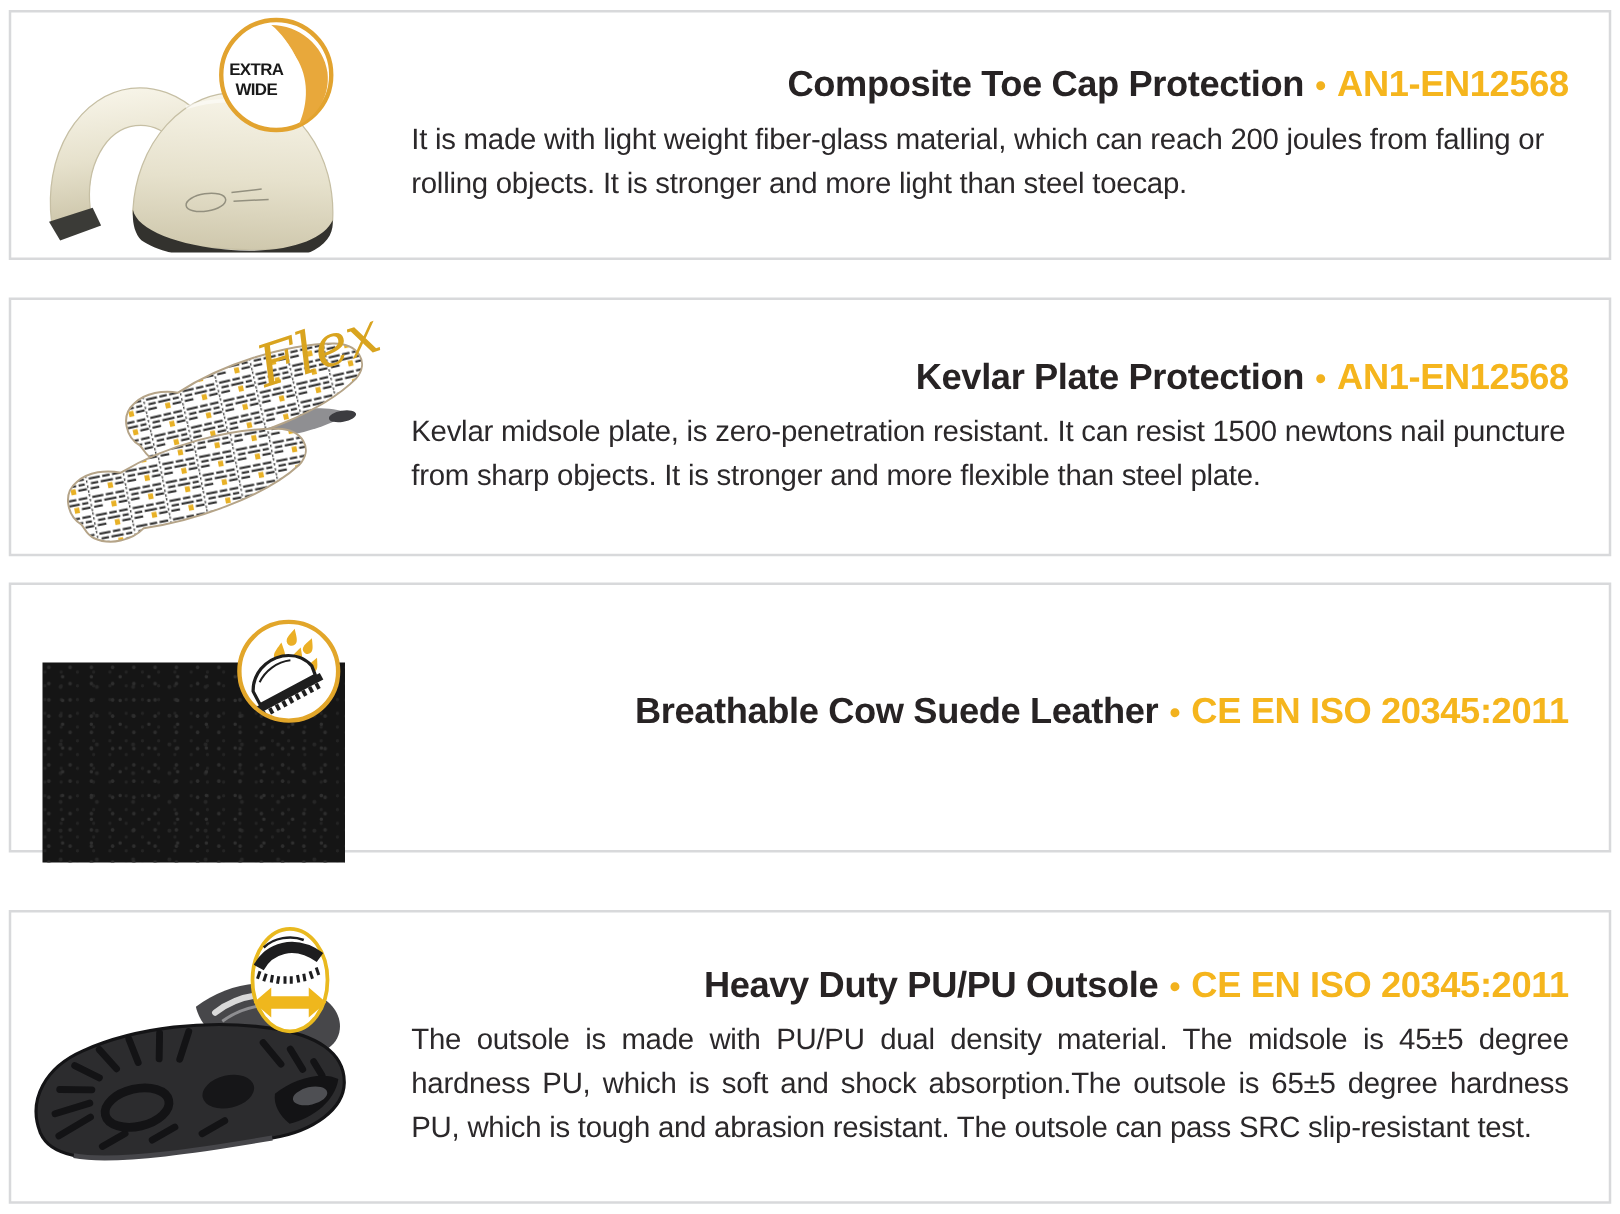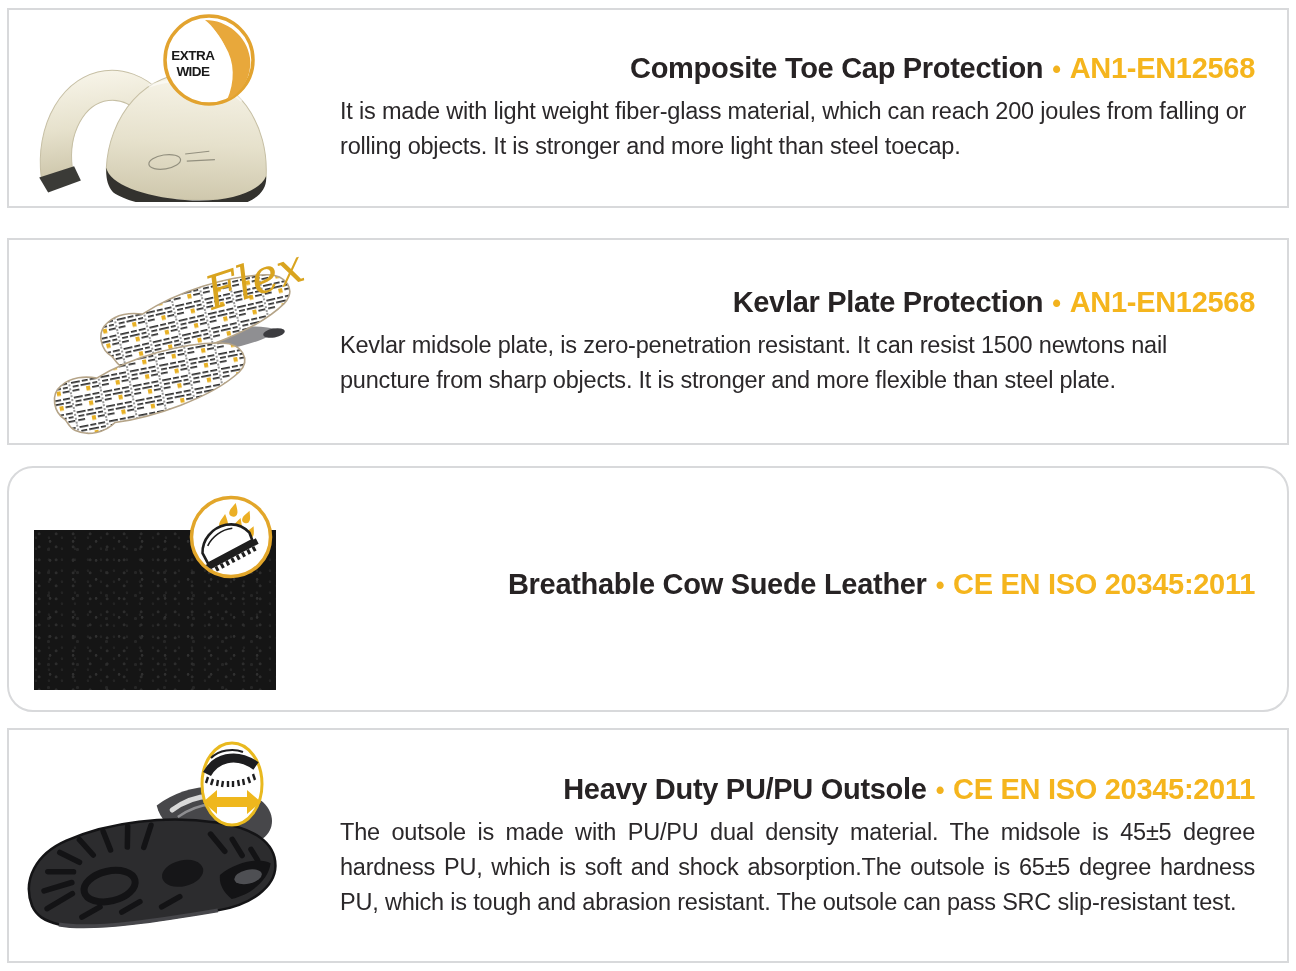--- a/index.html
+++ b/index.html
@@ -4,33 +4,33 @@
 <style>
   * { margin:0; padding:0; box-sizing:border-box; }
   html,body { width:1296px; height:971px; background:#ffffff;
     font-family:"Liberation Sans", sans-serif; overflow:hidden; }
   .page { position:relative; width:1296px; height:971px; background:#fff; }
 
   .card { position:absolute; left:7px; width:1282px; background:#fff;
     border:2px solid #d8d9db; }
   .card1 { top:8px;   height:200px; }
   .card2 { top:238px; height:207px; }
-  .card3 { top:466px; height:246px;border-radius:26px; }
+  .card3 { top:466px; height:216px; }
   .card4 { top:728px; height:235px; }
 
   .figure { position:absolute; }
 
   .textcol { position:absolute; left:320px; right:32px; top:50%;
     transform:translateY(-50%); }
   .heading { font-size:29px; font-weight:bold; color:#272324;
     letter-spacing:-0.3px; margin-bottom:9px; white-space:nowrap;text-align:right; }
   .sep  { color:#f2b21e; font-size:25px; padding:0 9px; font-weight:bold; }
   .code { color:#f5b51d; font-weight:bold; }
   .desc { font-size:23.5px; line-height:35px; color:#2b282a;
-    letter-spacing:-0.2px;margin-left:11px; }
+    letter-spacing:-0.2px; }
   .justify .desc { text-align:justify; }
 
   
   .suede { position:absolute; left:25px; top:62px; width:242px; height:160px;
     background-color:#151515;
     background-image:
       radial-gradient(circle at 30% 30%, #2d2d2d 1.1px, transparent 1.8px),
       radial-gradient(circle at 70% 60%, #303030 1px, transparent 1.7px),
       radial-gradient(circle at 50% 85%, #262626 1.2px, transparent 1.9px),
       radial-gradient(circle at 15% 70%, #232323 1px, transparent 1.6px);
@@ -65,21 +65,21 @@
         <g transform="translate(72,18) rotate(3 80 70)">
           <path d="M2,104 A80,98 0 0 1 162,104 C162,116 150,124 128,128 C88,134 38,132 16,122 C5,117 2,111 2,104 Z" fill="url(#ivory)" stroke="#c6bfa4" stroke-width="1"></path>
           <path d="M2,104 C6,120 40,131 82,132 C126,133 156,120 162,104 C164,118 154,131 124,138 C86,145 30,141 10,128 C4,122 2,114 2,104 Z" fill="#33322e"></path>
           <ellipse cx="60" cy="95" rx="16" ry="7" fill="none" stroke="#93907f" stroke-width="1.2" transform="rotate(-12 60 95)"></ellipse>
           <path d="M80,86 L104,82 M82,93 L110,90" stroke="#93907f" stroke-width="1.2" fill="none"></path>
           <path d="M40,20 C70,8 110,10 134,30" stroke="#ffffff" stroke-width="3" fill="none" opacity="0.5"></path>
         </g>
       </svg>
     </div>
 
-    <div class="badge-circ" style="left:152px; top:2px; width:96px; height:96px;text-align:center;">
+    <div class="badge-circ" style="left:164px; top:2px; width:96px; height:96px;text-align:center;">
       <svg width="96" height="96" viewBox="0 0 96 96">
         <circle cx="48" cy="48" r="44" fill="#ffffff" stroke="#e2a32f" stroke-width="3.5"></circle>
         <path d="M44,8 C66,8 86,24 89,46 C91,64 82,80 66,88 C74,70 74,50 64,34 C59,25 52,14 44,8 Z" fill="#e8a83b"></path>
         <path d="M50,16 C60,26 66,38 67,52" stroke="#ffffff" stroke-width="2.2" fill="none" opacity="0.75"></path>
         <text x="32" y="48" text-anchor="middle" font-size="13.5" font-weight="bold" fill="#191919" letter-spacing="-0.5">EXTRA</text>
         <text x="32" y="64" text-anchor="middle" font-size="13.5" font-weight="bold" fill="#191919" letter-spacing="-0.5">WIDE</text>
       </svg>
     </div>
     <div class="textcol">
       <div class="heading"><span>Composite Toe Cap Protection</span><span class="sep">•</span><span class="code">AN1-EN12568</span></div>

